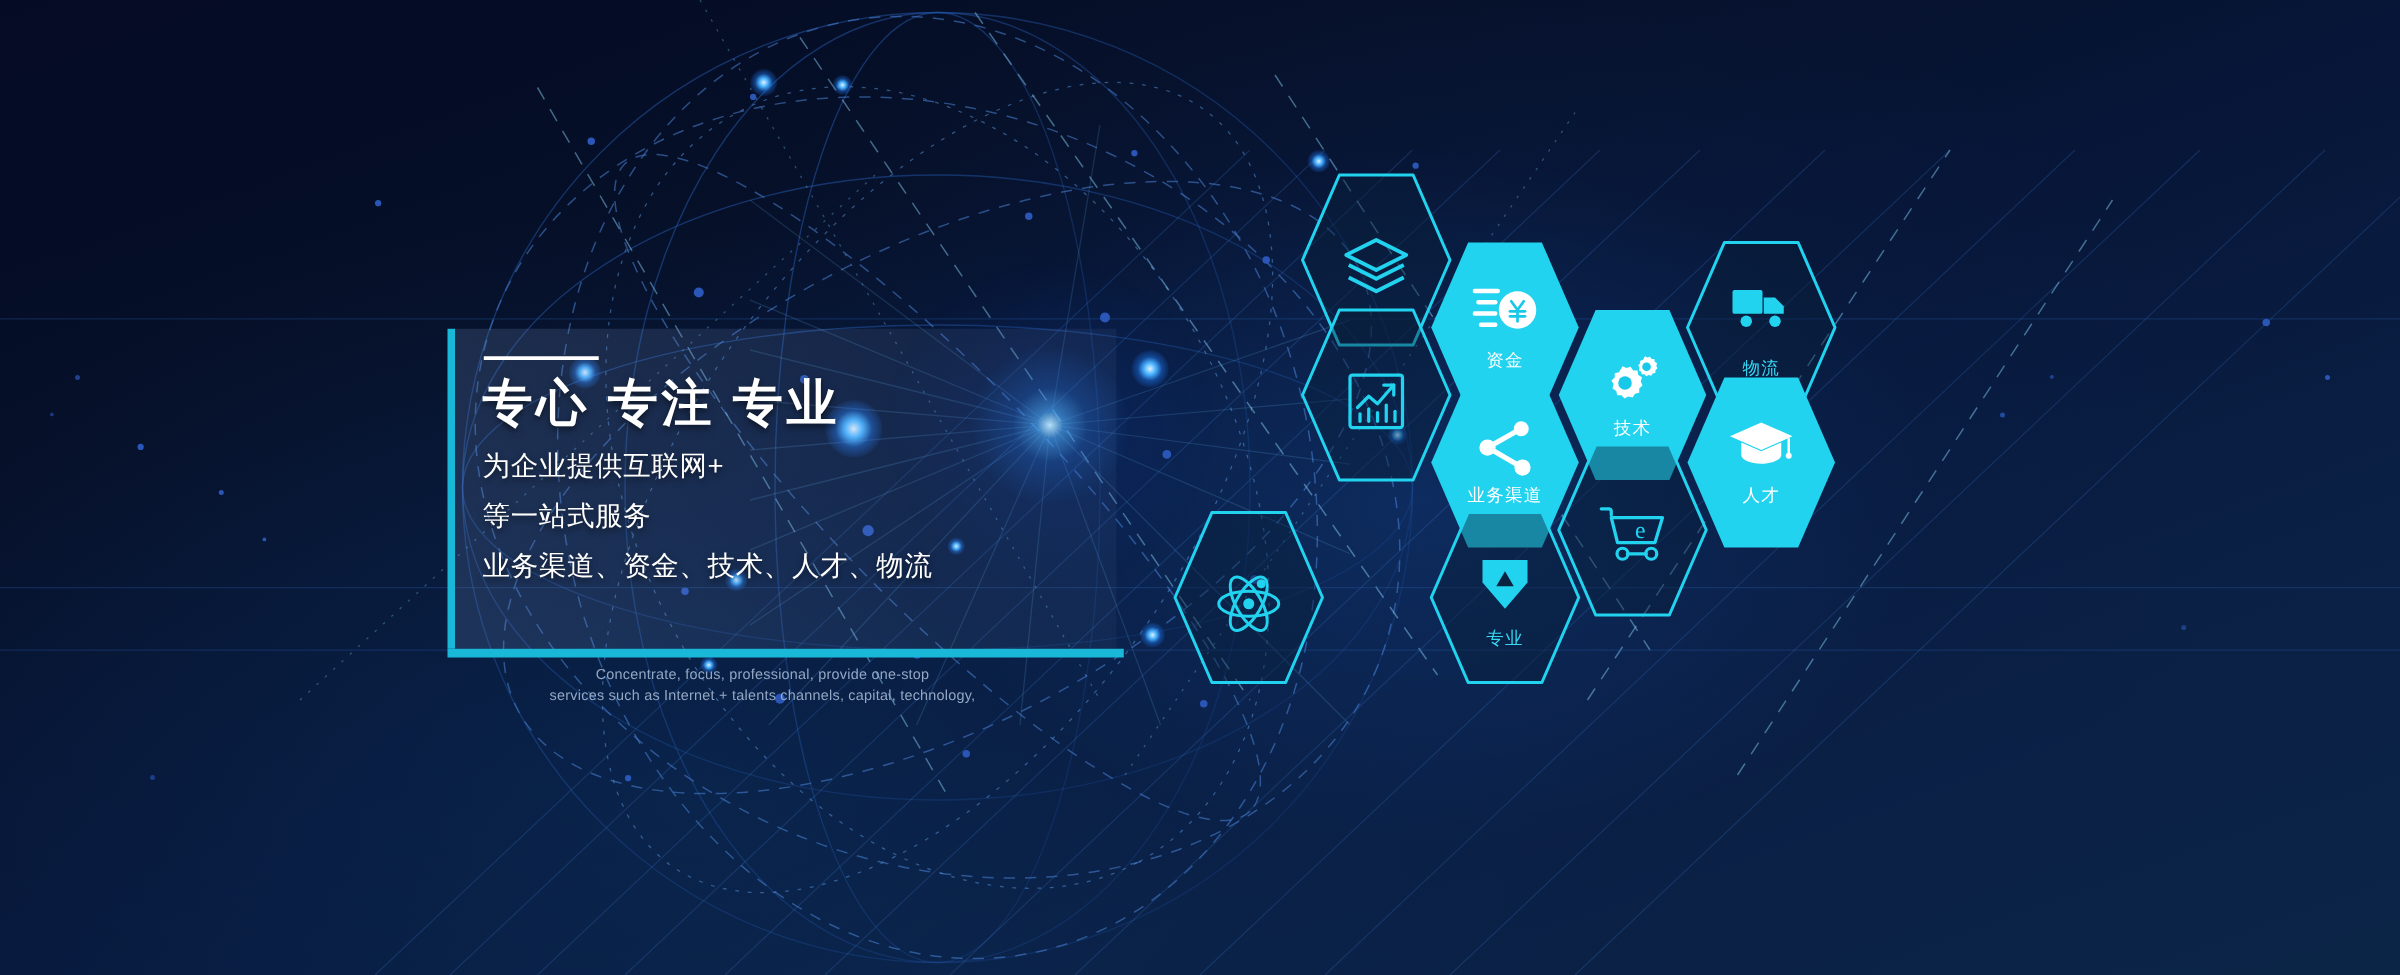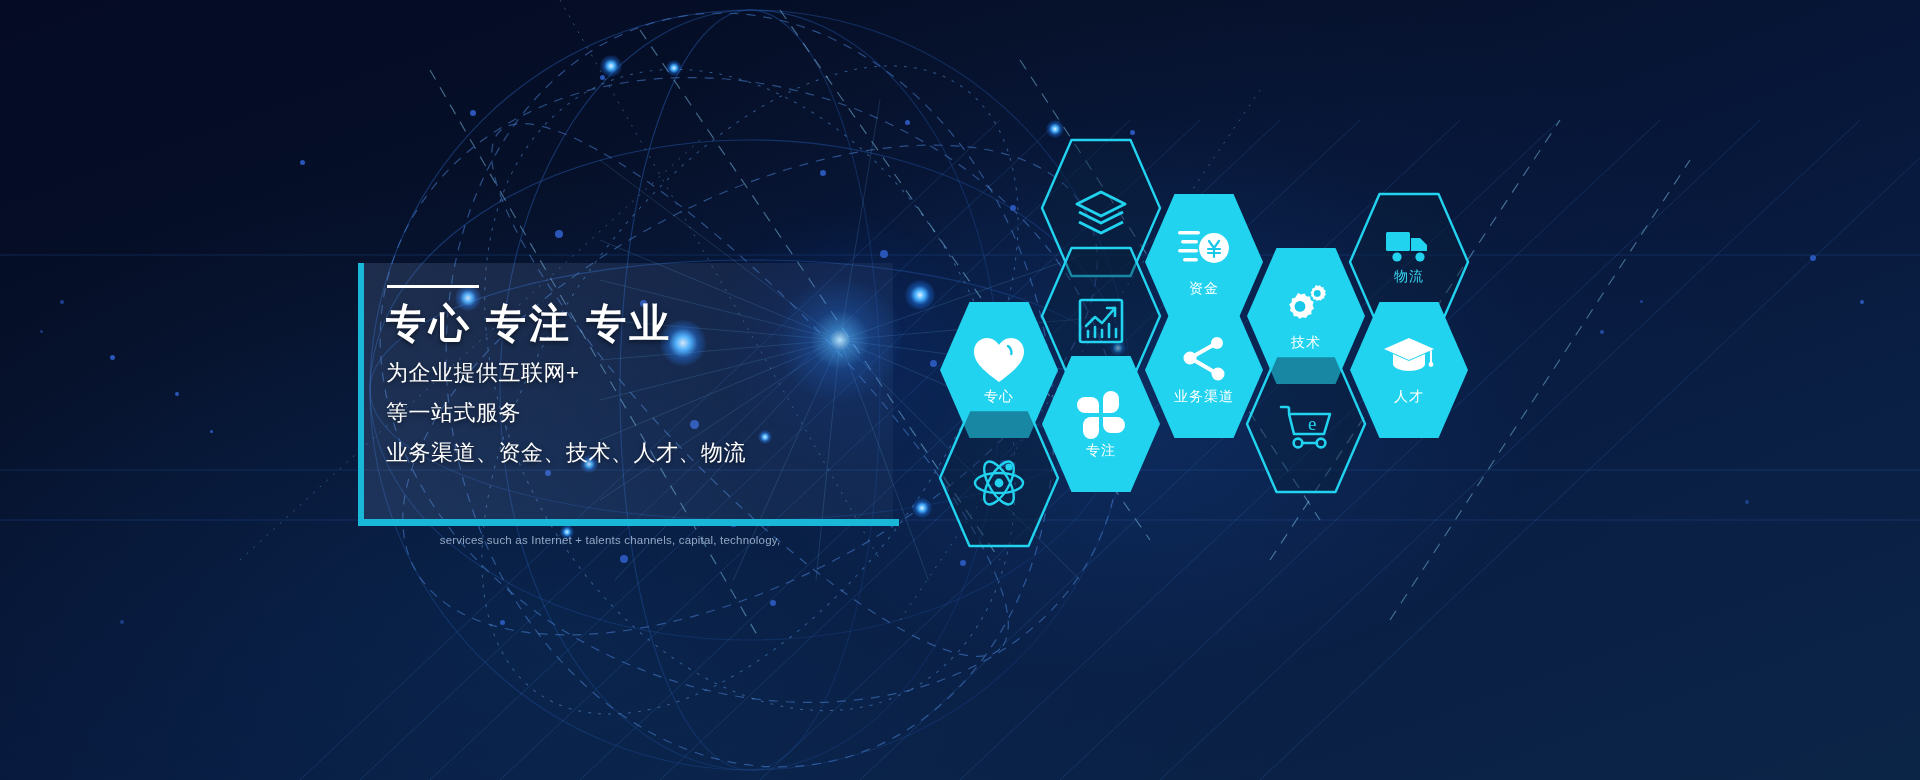--- a/index.html
+++ b/index.html
@@ -50,21 +50,21 @@
 
   
   .hexw{position:absolute;width:118px;height:136px;}
   .hex{position:absolute;inset:0;}
   .hex svg{display:block;width:118px;height:136px;overflow:visible;}
   .hexlabel{
     position:absolute;left:0;width:118px;text-align:center;
     font-size:14px;font-weight:400;letter-spacing:1px;
   }
   .filled .hexlabel{color:#fff;top:86px;}
-  .outline .hexlabel{color:#36d7f2;top:74px;text-align:center;}
+  .outline .hexlabel{color:#36d7f2;top:92px;text-align:center;}
   .hexicon{position:absolute;left:0;width:118px;top:34px;text-align:center;}
   .hexicon.solo{top:48px;}
   .hexicon svg{display:inline-block;}
 </style>
 </head>
 <body>
 
 <div id="stage">
 
   <div class="lyr">
@@ -203,20 +203,21 @@
     <div class="rule"></div>
     <div class="lines">
       <p class="l1">专心 专注 专业</p>
       <p class="ln">为企业提供互联网+</p>
       <p class="ln">等一站式服务</p>
       <p class="ln">业务渠道、资金、技术、人才、物流</p>
     </div>
   </div>
 
   <div class="sub">
+    <div>Concentrate, focus, professional, provide one-stop</div>
     <div>services such as Internet + talents channels, capital, technology,</div>
   </div>
 
   <div id="hexcluster" class="lyr" style="pointer-events:auto">
       <div class="hexw outline" style="left: 1042px; top: 140px;">
         <div class="hex">
        <svg viewBox="0 0 118 136">
             <polygon points="29.5,0 88.5,0 118,68 88.5,136 29.5,136 0,68" fill="rgba(10,30,58,0.42)" stroke="#22d3f0" stroke-width="2.4" stroke-linejoin="round"></polygon>
           </svg>
      </div>
@@ -311,47 +312,20 @@
           </svg>
      </div>
      <div class="hexicon"><svg width="52" height="40" viewBox="0 0 52 40" fill="#ffffff">
         <path d="M26 2 L51 13 L26 24 L1 13 Z"></path>
         <path d="M10 18 v10 c0 4 8 7 16 7 s16 -3 16 -7 v-10 l-16 7 z"></path>
         <line x1="48" y1="14.5" x2="48" y2="27" stroke="#ffffff" stroke-width="2"></line>
         <circle cx="48" cy="28.5" r="2.4"></circle>
           </svg></div>
         <div class="hexlabel">人才</div>
       </div>
-      <div class="hexw filled" style="left: 940px; top: 302px;">
-        <div class="hex">
-       <svg viewBox="0 0 118 136">
-            <polygon points="29.5,0 88.5,0 118,68 88.5,136 29.5,136 0,68" fill="#22d3f0" stroke="none" stroke-width="0" stroke-linejoin="round"></polygon>
-          </svg>
-     </div>
-     <div class="hexicon"><svg width="54" height="48" viewBox="0 0 54 48" fill="#ffffff">
-        <path d="M27 46 C9 33 2 25 2 15.5 C2 7.5 8 2 15 2 C20 2 24.4 4.8 27 9
-                 C29.6 4.8 34 2 39 2 C46 2 52 7.5 52 15.5 C52 25 45 33 27 46 Z"></path>
-        <path d="M36 10 a9 9 0 0 1 3.4 8" stroke="#18c8e8" stroke-width="2.4" fill="none" stroke-linecap="round"></path>
-          </svg></div>
-        <div class="hexlabel">专心</div>
-      </div>
-      <div class="hexw filled" style="left: 1042px; top: 356px;">
-        <div class="hex">
-       <svg viewBox="0 0 118 136">
-            <polygon points="29.5,0 88.5,0 118,68 88.5,136 29.5,136 0,68" fill="#22d3f0" stroke="none" stroke-width="0" stroke-linejoin="round"></polygon>
-          </svg>
-     </div>
-     <div class="hexicon"><svg width="50" height="50" viewBox="0 0 50 50" fill="#ffffff">
-        <path d="M23 23 H9 a8 8 0 0 1 0-16 h6 a8 8 0 0 1 8 8 z"></path>
-        <path d="M27 23 V9 a8 8 0 0 1 16 0 v6 a8 8 0 0 1 -8 8 z"></path>
-        <path d="M27 27 H41 a8 8 0 0 1 0 16 h-6 a8 8 0 0 1 -8 -8 z"></path>
-        <path d="M23 27 V41 a8 8 0 0 1 -16 0 v-6 a8 8 0 0 1 8 -8 z"></path>
-          </svg></div>
-        <div class="hexlabel">专注</div>
-      </div>
       <div class="hexw filled" style="left: 1145px; top: 302px;">
         <div class="hex">
        <svg viewBox="0 0 118 136">
             <polygon points="29.5,0 88.5,0 118,68 88.5,136 29.5,136 0,68" fill="#22d3f0" stroke="none" stroke-width="0" stroke-linejoin="round"></polygon>
           </svg>
      </div>
      <div class="hexicon"><svg width="46" height="46" viewBox="0 0 46 46" fill="#ffffff">
         <g stroke="#ffffff" stroke-width="4" stroke-linecap="round">
           <line x1="11" y1="21" x2="34" y2="8"></line>
               <line x1="11" y1="23" x2="35" y2="37"></line>
@@ -370,20 +344,32 @@
      </div>
      <div class="hexicon solo"><svg width="54" height="46" viewBox="0 0 54 46" fill="none" stroke="#22d3f0" stroke-width="2.6" stroke-linecap="round" stroke-linejoin="round">
         <path d="M2 3 h6 a2 2 0 0 1 2 2 v3"></path>
         <path d="M10 10 H51 L45 30 H15 Z"></path>
         <circle cx="19" cy="39" r="4.4"></circle>
             <circle cx="42" cy="39" r="4.4"></circle>
         <line x1="23" y1="39" x2="38" y2="39"></line>
         <text x="29" y="26" font-family="Liberation Serif, serif" font-size="19" fill="#22d3f0" stroke="none">e</text>
           </svg></div>
       </div>
+      <div class="hexw outline" style="left: 1145px; top: 410px;">
+        <div class="hex">
+       <svg viewBox="0 0 118 136">
+            <polygon points="29.5,0 88.5,0 118,68 88.5,136 29.5,136 0,68" fill="rgba(10,30,58,0.42)" stroke="#22d3f0" stroke-width="2.4" stroke-linejoin="round"></polygon>
+          </svg>
+     </div>
+     <div class="hexicon"><svg width="42" height="46" viewBox="0 0 42 46" fill="#22d3f0">
+        <path d="M3 4 h36 v18 L21 43 L3 22 Z"></path>
+        <path d="M21 13 L28 25 H14 Z" fill="#0a2340"></path>
+          </svg></div>
+        <div class="hexlabel">专业</div>
+      </div>
       <div class="hexw outline" style="left: 940px; top: 410px;">
         <div class="hex">
        <svg viewBox="0 0 118 136">
             <polygon points="29.5,0 88.5,0 118,68 88.5,136 29.5,136 0,68" fill="rgba(10,30,58,0.42)" stroke="#22d3f0" stroke-width="2.4" stroke-linejoin="round"></polygon>
           </svg>
      </div>
      <div class="hexicon solo"><svg width="54" height="50" viewBox="0 0 54 50" fill="none" stroke="#22d3f0" stroke-width="2.4">
         <ellipse cx="27" cy="25" rx="24" ry="10"></ellipse>
         <ellipse cx="27" cy="25" rx="24" ry="10" transform="rotate(60 27 25)"></ellipse>
         <ellipse cx="27" cy="25" rx="24" ry="10" transform="rotate(-60 27 25)"></ellipse>

